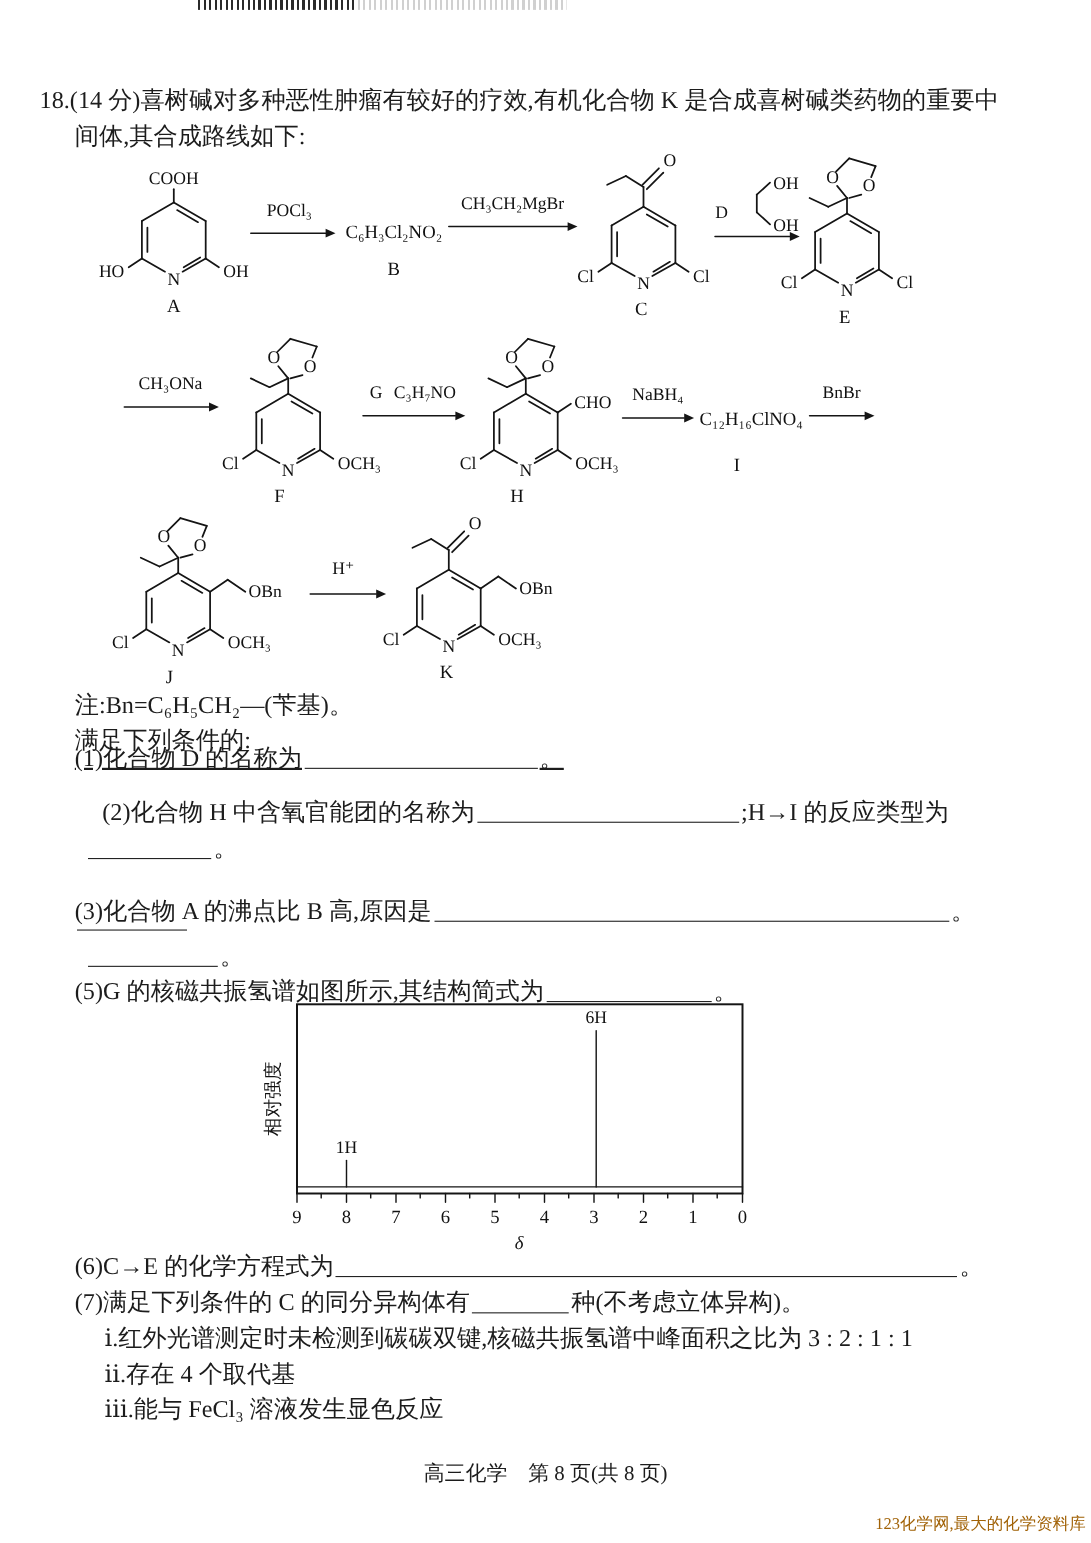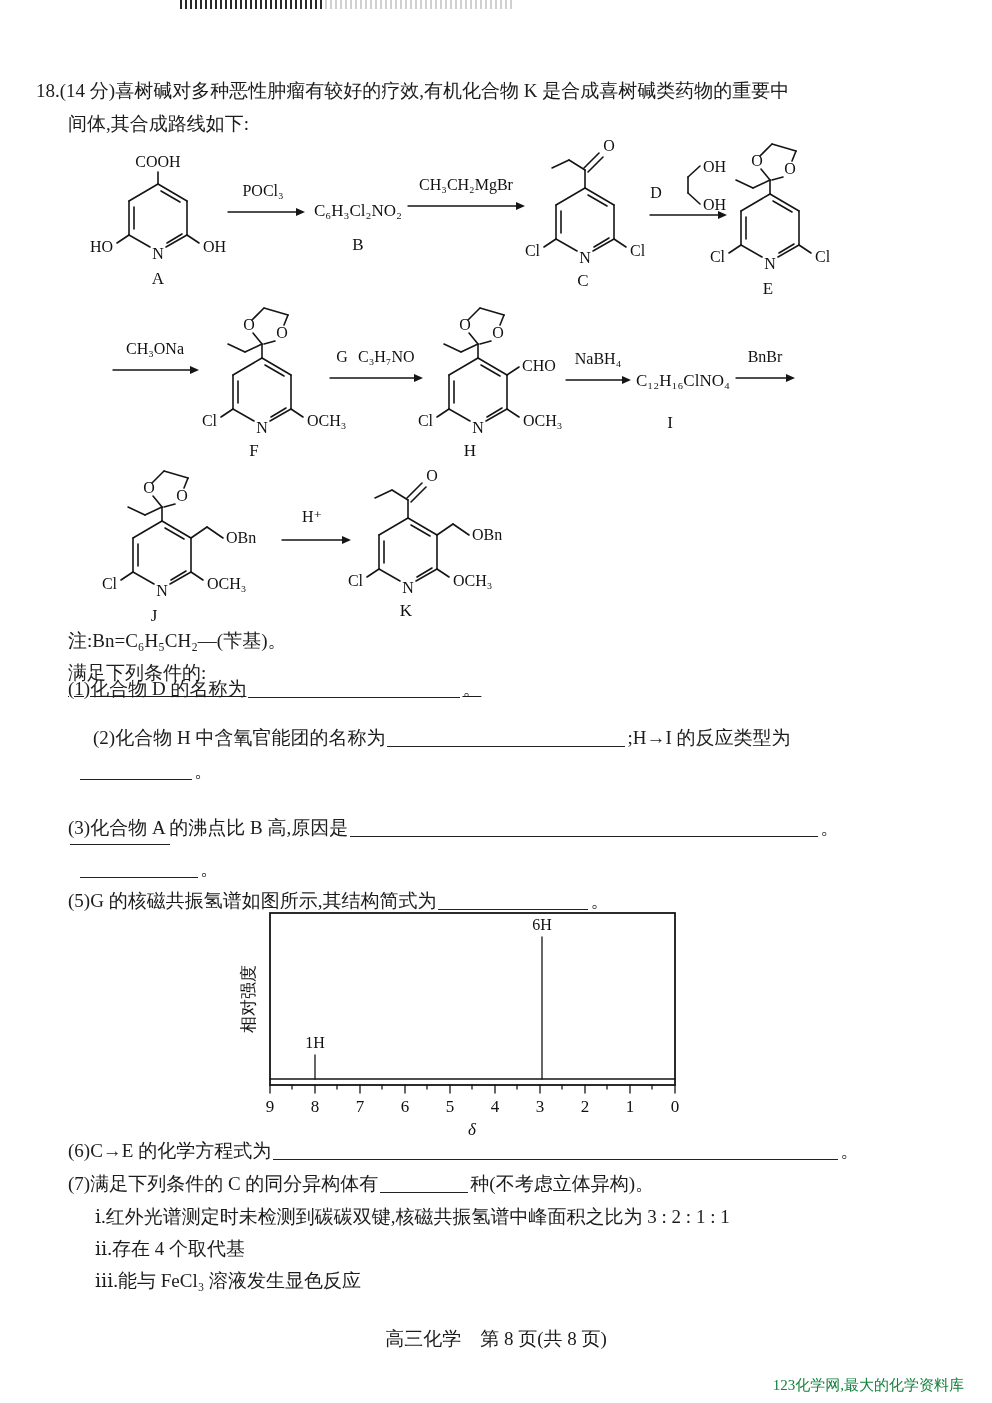--- a/index.html
+++ b/index.html
@@ -1,37 +1,37 @@
 <!DOCTYPE html>
 <html><head>
 <meta charset="utf-8">
 <style>
   html,body{margin:0;padding:0;}
   body{
     width:992px;height:1403px;position:relative;background:#ffffff;
     font-family:"Liberation Serif","DejaVu Serif",serif;color:#1c1c1c;
     overflow:hidden;
   }
-  .line{position:absolute;white-space:nowrap;font-size:19px;line-height:26px;text-align:right;}
+  .line{position:absolute;white-space:nowrap;font-size:22px;line-height:26px;text-align:right;}
   .blank{display:inline-block;border-bottom:1.6px solid #222;height:16px;vertical-align:-3px;margin:0 2px;}
   .scheme{position:absolute;}
   svg line{stroke:#151515;stroke-width:1.6;stroke-linecap:round;}
   svg line.ar{stroke-width:1.4;}
   svg line.thin{stroke-width:1.3;}
   svg polygon{fill:#151515;}
   svg rect{fill:none;stroke:#151515;}
   svg text{font-family:"Liberation Serif","DejaVu Serif",serif;fill:#111;}
   .at{font-size:16px;}
   .lbl{font-size:17px;}
   .fm{font-size:17px;}
   .rg{font-size:16px;}
   .tk{font-size:17px;}
   .axl{font-size:17px;font-style:italic;}
   .footer{position:absolute;left:0;width:992px;text-align:center;font-size:19px;}
-  .watermark{position:absolute;right:28px;top:1376px;font-size:15px;color:#15803d;}
+  .watermark{position:absolute;right:5px;top:1376px;font-size:15px;color:#a16207;}
   .artifact{position:absolute;top:0;height:9px;
     background:repeating-linear-gradient(90deg,#2a2a2a 0px,#2a2a2a 2px,transparent 2px,transparent 5px);}
 </style>
 </head>
 <body>
 
 <div class="artifact" style="left:180px;width:145px;"></div>
 <div class="artifact" style="left:325px;width:190px;opacity:.22;"></div>
 
 <div class="line" style="left:36px;top:78px;">18.(14 分)喜树碱对多种恶性肿瘤有较好的疗效,有机化合物 K 是合成喜树碱类药物的重要中</div>

